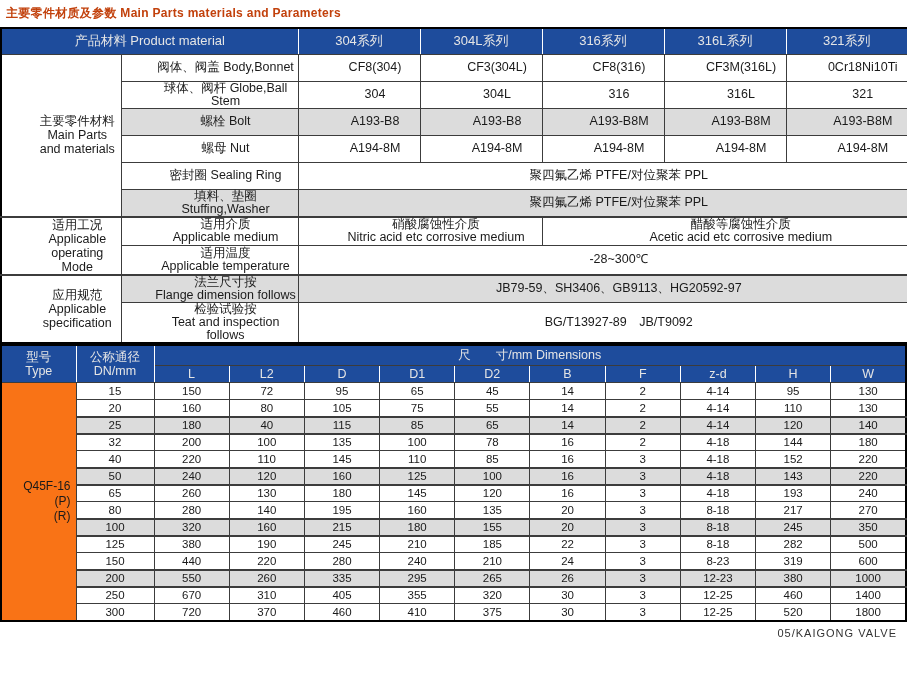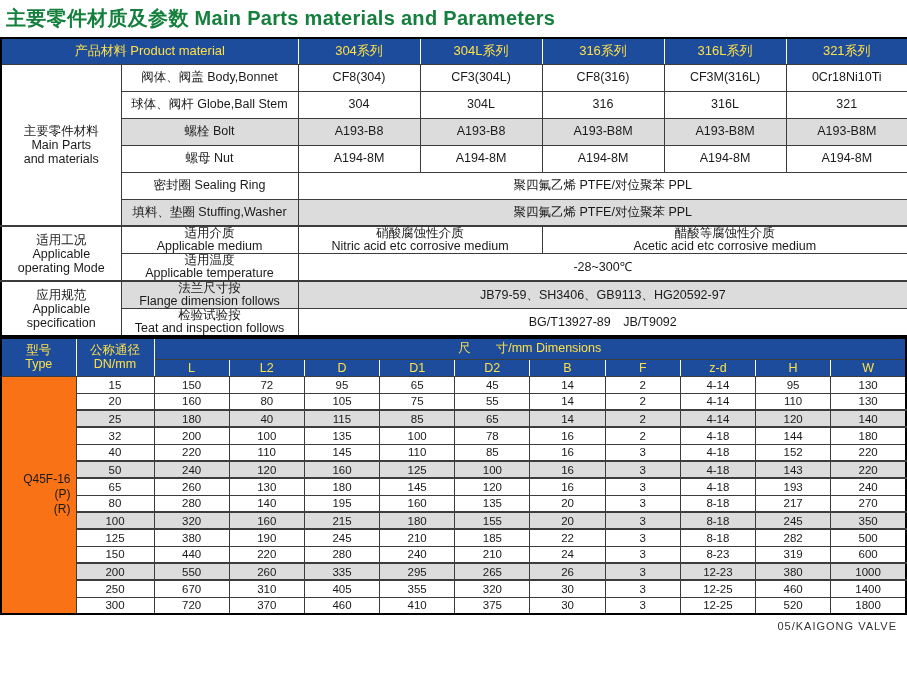--- a/index.html
+++ b/index.html
@@ -3,33 +3,33 @@
 <meta charset="utf-8">
 <style>
   :root { --blue:#1e4c9c; --shade:#dcdcdc; --line:#3c3c3c; }
   * { box-sizing:border-box; }
   html,body { margin:0; padding:0; }
   body {
     width:907px; height:680px; background:#fff; overflow:hidden;
     font-family:"Liberation Sans", sans-serif; color:#1a1a1a;
   }
   .table-title {
-    font-size:20px; font-weight:bold; color:#15803d;
+    font-size:12px; font-weight:bold; color:#c2410c;
     margin:5px 0 5px 6px; letter-spacing:0.3px;
   }
   .t2-title { margin-top:17px; }
   table { border-collapse:collapse; table-layout:fixed; width:907px; border:2px solid #000; }
   th, td { border:1px solid var(--line); text-align:center; vertical-align:middle; padding:0; }
   thead th {
-    background:var(--blue, #1e4c9c); color:#fde047; font-weight:normal;
+    background:var(--blue, #1e4c9c); color:#e5e5e5; font-weight:normal;
     border:1px solid #fff; border-bottom:1px solid var(--line);
   }
   
   .t1 thead th { height:26px; font-size:13px; }
-  .t1 tbody td { height:27px; font-size:12.5px; }
+  .t1 tbody td { height:27px; font-size:12.5px;padding-left:32px; }
   .t1 td div { line-height:13px; }
   .t1 .group-cell div { line-height:14px; }
   .t1 tbody tr:nth-child(3n) td:not(.group-cell) { background:var(--shade, #dcdcdc);margin-left:16px; }
   .t1 tr.section-start td { border-top-width:2px; }
   
   .t2 thead tr:first-child th { height:21px; font-size:12.5px; }
   .t2 thead tr:last-child th { height:17px; font-size:12.5px; }
   .t2 thead th.rs div { line-height:14px; }
   .t2 thead th.rs { border-bottom:1px solid var(--line); }
   .t2 tbody td { height:17px; font-size:11.5px; }

